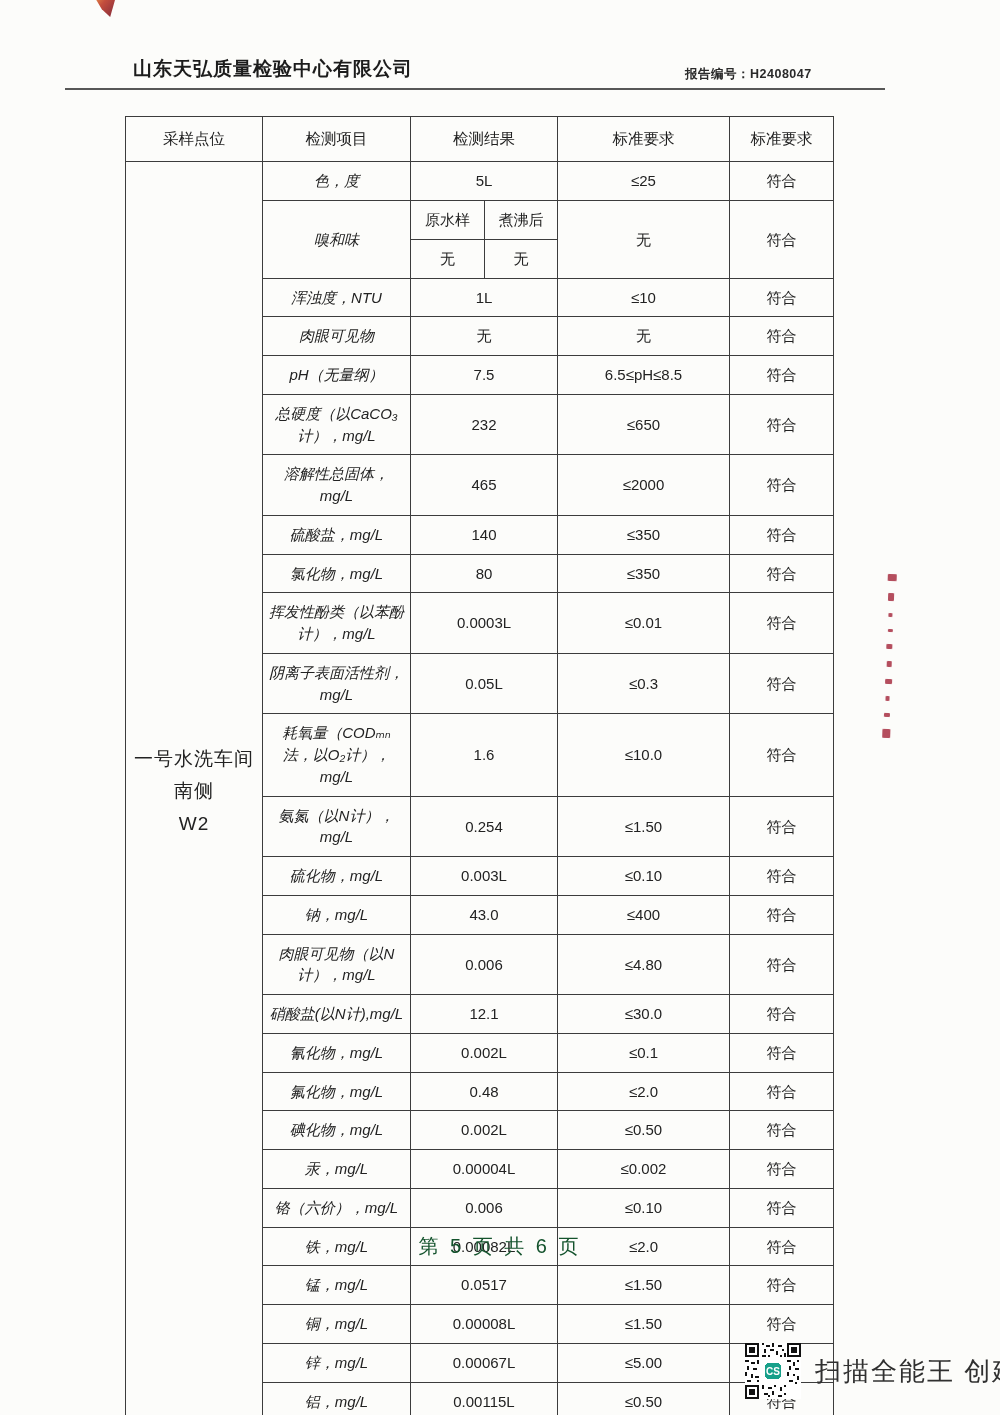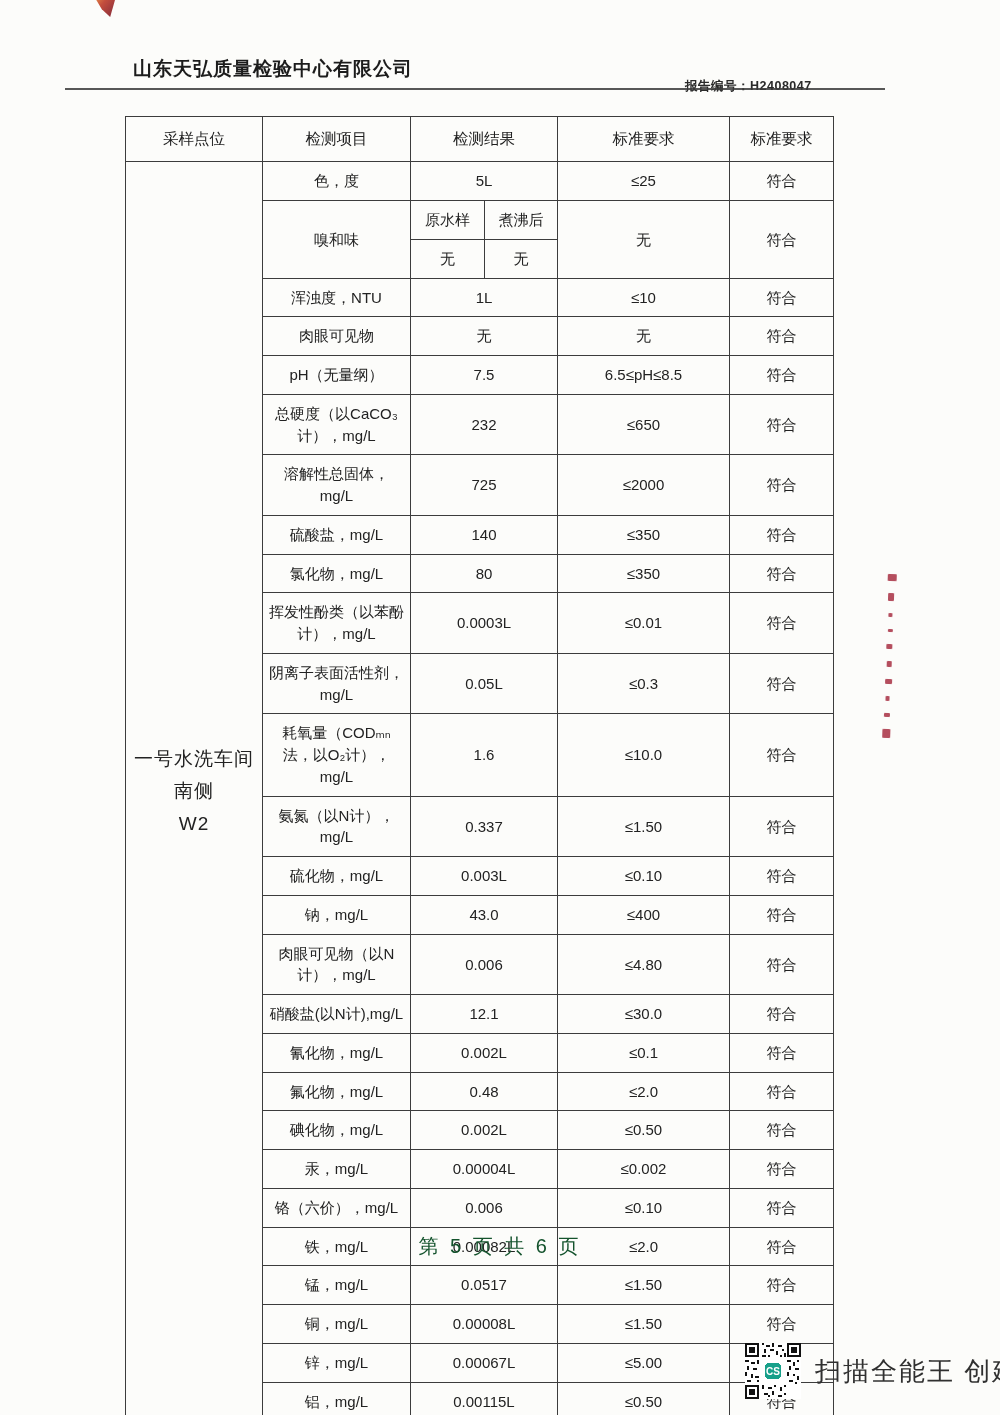--- a/index.html
+++ b/index.html
@@ -15,41 +15,41 @@
     overflow:hidden;
     color:#222;
     padding-left:44px;
   }
   
   .company-name{
     position:absolute;left:133px;top:56px;
     font-size:19px;font-weight:bold;letter-spacing:1px;color:#1c1c1c;
   }
   .report-no{
-    position:absolute;left:685px;top:78px;
+    position:absolute;left:685px;top:66px;
     font-size:12.5px;font-weight:bold;color:#2a2a2a;letter-spacing:.5px;
   }
   .header-rule{
     position:absolute;left:65px;top:88px;width:820px;height:2px;
     background:#3a3a3a;opacity:.85;
   }
   
   .table-wrap{position:absolute;left:125px;top:100px;width:708px;}
   table{border-collapse:collapse;width:100%;table-layout:fixed;margin-top:16px;}
   th,td{
     border:1.6px solid #3c3c3c;
     text-align:center;vertical-align:middle;
     font-size:15px;color:#222;
     padding:8px 3px;
     line-height:1.45;
     word-break:break-word;
   }
   th{font-weight:normal;font-size:15.5px;padding:11px 3px;color:#1e1e1e;}
   .sp-cell{font-size:19px;line-height:1.7;letter-spacing:1px;}
-  .item-cell{padding:8px 5px;}
+  .item-cell{padding:8px 5px;font-style:italic;}
   
   .page-footer{
     position:absolute;left:0;top:1233px;width:1000px;
     text-align:center;font-size:20px;color:#14532d;letter-spacing:3px;
   }
   
   .corner-artifact{
     position:absolute;left:93px;top:0;width:22px;height:17px;
     background:linear-gradient(130deg,#e2833f 0%,#c04433 35%,#7e2030 100%);
     clip-path:polygon(15% 0,100% 0,78% 100%,40% 55%);
@@ -146,21 +146,21 @@
             <td>符合</td>
           </tr>
           <tr>
             <td class="item-cell">总硬度（以CaCO₃计），mg/L</td>
             <td colspan="2">232</td>
             <td>≤650</td>
             <td>符合</td>
           </tr>
           <tr>
             <td class="item-cell">溶解性总固体，mg/L</td>
-            <td colspan="2">725</td>
+            <td colspan="2">465</td>
             <td>≤2000</td>
             <td>符合</td>
           </tr>
           <tr>
             <td class="item-cell">硫酸盐，mg/L</td>
             <td colspan="2">140</td>
             <td>≤350</td>
             <td>符合</td>
           </tr>
           <tr>
@@ -182,21 +182,21 @@
             <td>符合</td>
           </tr>
           <tr>
             <td class="item-cell">耗氧量（CODₘₙ法，以O₂计），mg/L</td>
             <td colspan="2">1.6</td>
             <td>≤10.0</td>
             <td>符合</td>
           </tr>
           <tr>
             <td class="item-cell">氨氮（以N计），mg/L</td>
-            <td colspan="2">0.337</td>
+            <td colspan="2">0.254</td>
             <td>≤1.50</td>
             <td>符合</td>
           </tr>
           <tr>
             <td class="item-cell">硫化物，mg/L</td>
             <td colspan="2">0.003L</td>
             <td>≤0.10</td>
             <td>符合</td>
           </tr>
           <tr>

